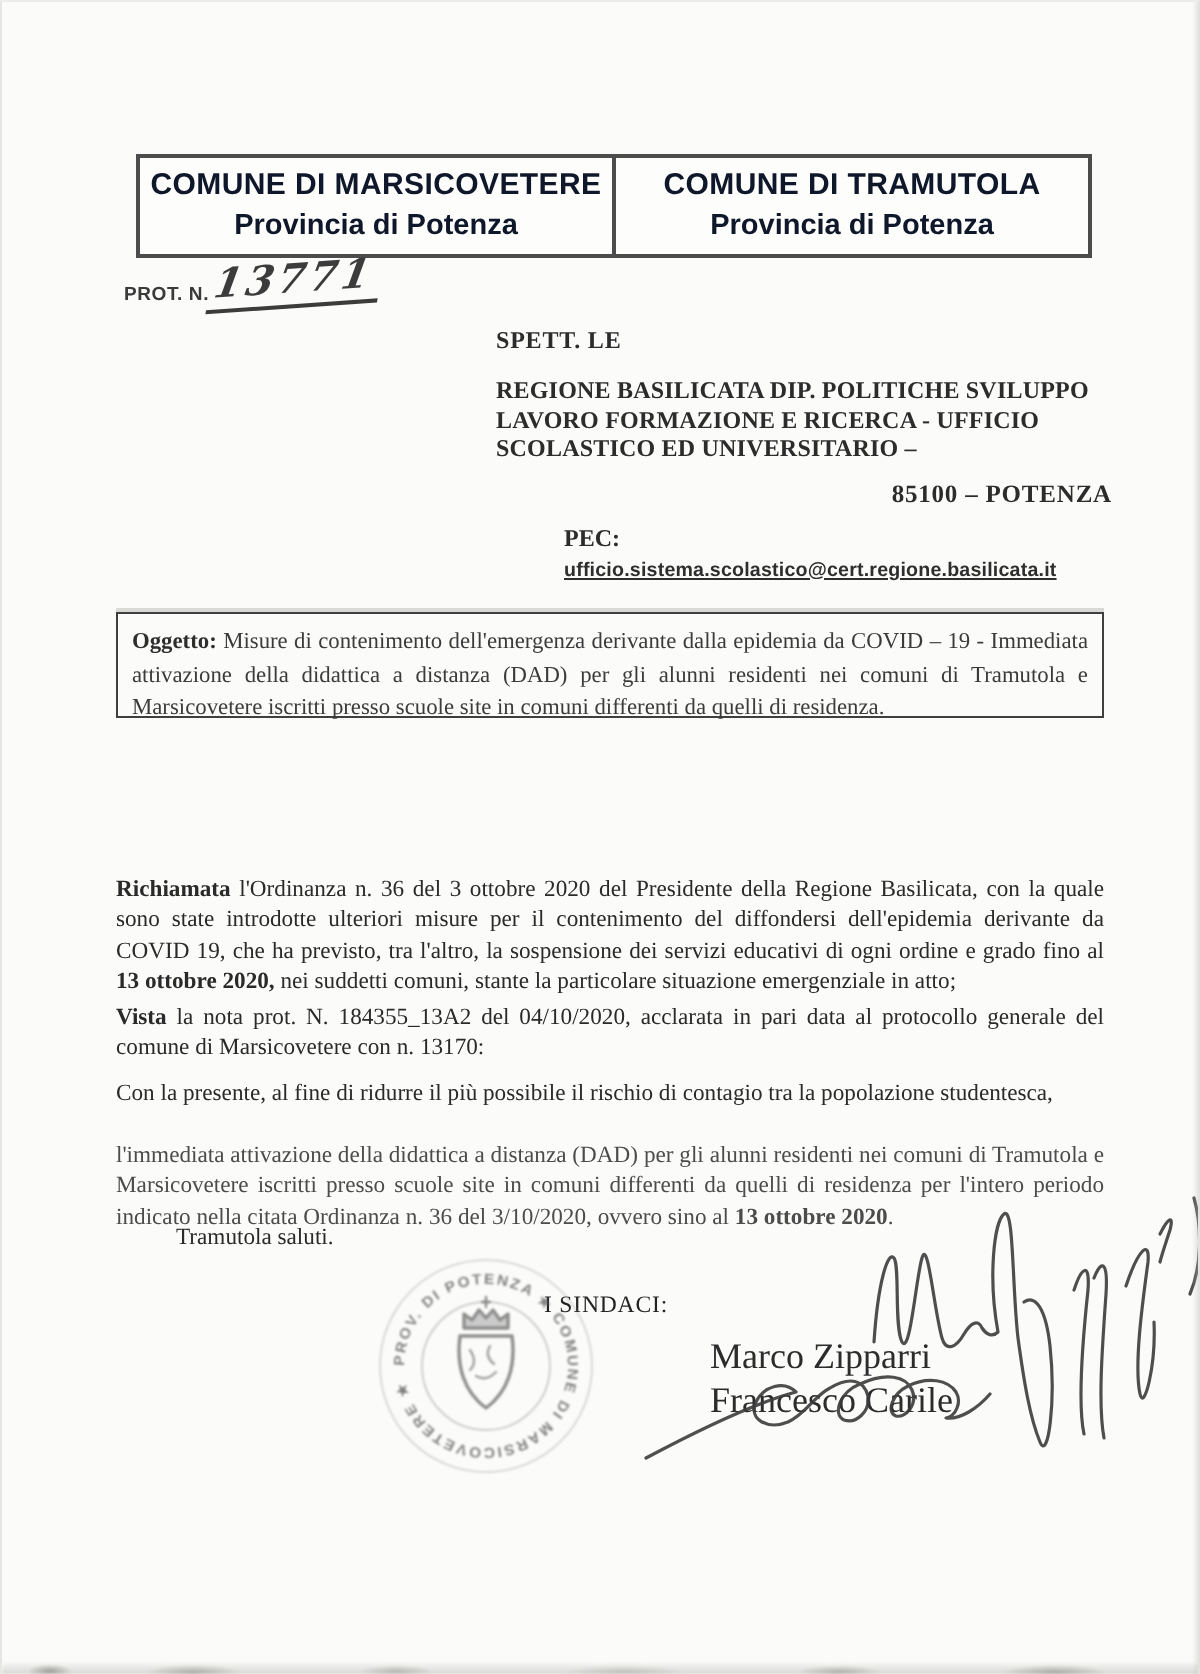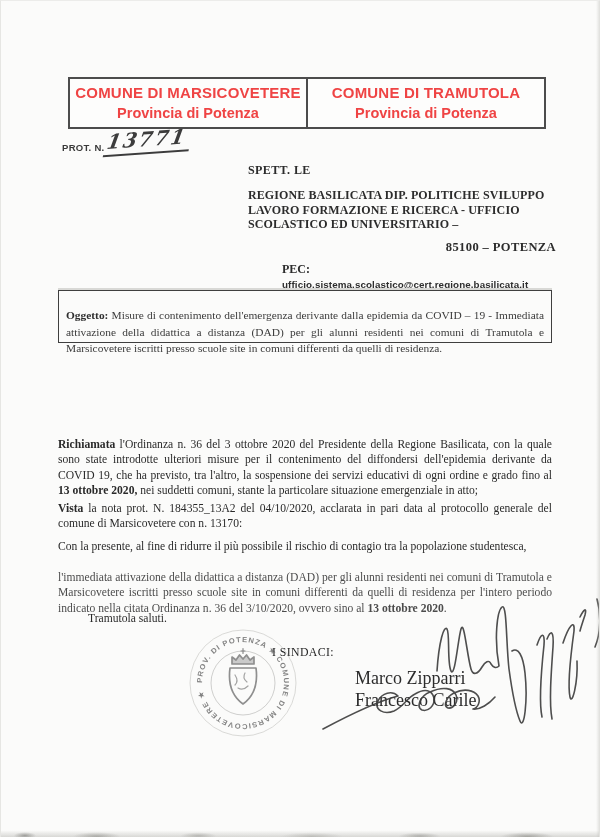--- a/index.html
+++ b/index.html
@@ -11,21 +11,21 @@
     font-family:"Liberation Serif", serif;
     color:#262626;
   }
   
   .header-table{
     position:absolute; left:67px; top:76px; width:478px; height:52px;
     display:flex; border:2px solid #4c4c4c; box-sizing:border-box; background:#fdfdfc;
   }
   .header-cell{
     flex:1; display:flex; flex-direction:column; justify-content:center; align-items:center;
-    font-family:"Liberation Sans", sans-serif; font-weight:bold; color:#ef4444;
+    font-family:"Liberation Sans", sans-serif; font-weight:bold; color:#0f172a;
     line-height:1.4; text-align:center;
   }
   .header-cell.left{border-right:2px solid #4c4c4c;}
   .header-cell .l1{font-size:15px; letter-spacing:.2px;}
   .header-cell .l2{font-size:14.5px;}
   
   .prot{position:absolute; left:61px; top:141px; font-family:"Liberation Sans", sans-serif;
     font-size:9.5px; font-weight:bold; color:#3a3a3a; letter-spacing:.3px;}
   .prot-number{
     position:absolute; left:104px; top:126px;
@@ -39,22 +39,22 @@
   .recipient .salut{font-size:12px; font-weight:bold; letter-spacing:.4px; color:#2c2c2c;}
   .recipient .dept{margin-top:10px; font-size:12px; font-weight:bold; line-height:14.5px;
     letter-spacing:.1px; color:#2c2c2c;}
   .recipient .city{margin-top:8px; text-align:right; font-size:12.5px; font-weight:bold;
     color:#2c2c2c; letter-spacing:.4px; padding-right:2px;}
   .pec-line{margin-top:7px; padding-left:34px; font-size:12px; font-weight:bold; color:#2c2c2c;}
   .pec-link{font-family:"Liberation Sans", sans-serif; font-size:9.8px; font-weight:bold;
     color:#2e2e2e; text-decoration:underline; letter-spacing:.1px;}
   
   .subject-box{
-    position:absolute; left:57px; top:289px; width:494px; height:53px; box-sizing:border-box;
-    border:1.5px solid #3f3f3f; padding:16px 7px 0 7px;
+    position:absolute; left:57px; top:305px; width:494px; height:53px; box-sizing:border-box;
+    border:1.5px solid #3f3f3f; padding:6px 7px 0 7px;
     font-size:11.4px; line-height:16.5px; text-align:justify; color:#3b3b3b;
     box-shadow:0 -2px 0 0 #d9d9d6;
   }
   .subject-box b{color:#2e2e2e;}
   
   .para{position:absolute; left:57px; width:494px; font-size:11.6px; line-height:15.6px;
     text-align:justify; color:#2a2a2a;}
   .indent{text-indent:38px;}
   .lead{font-weight:bold;}
   .faded{color:#4c4c4c;}

